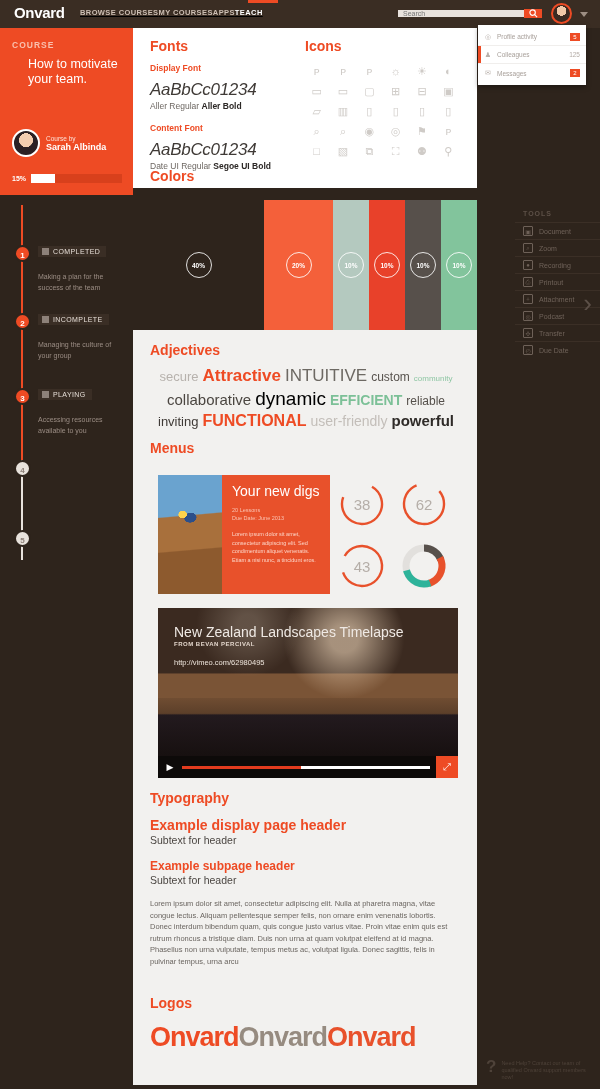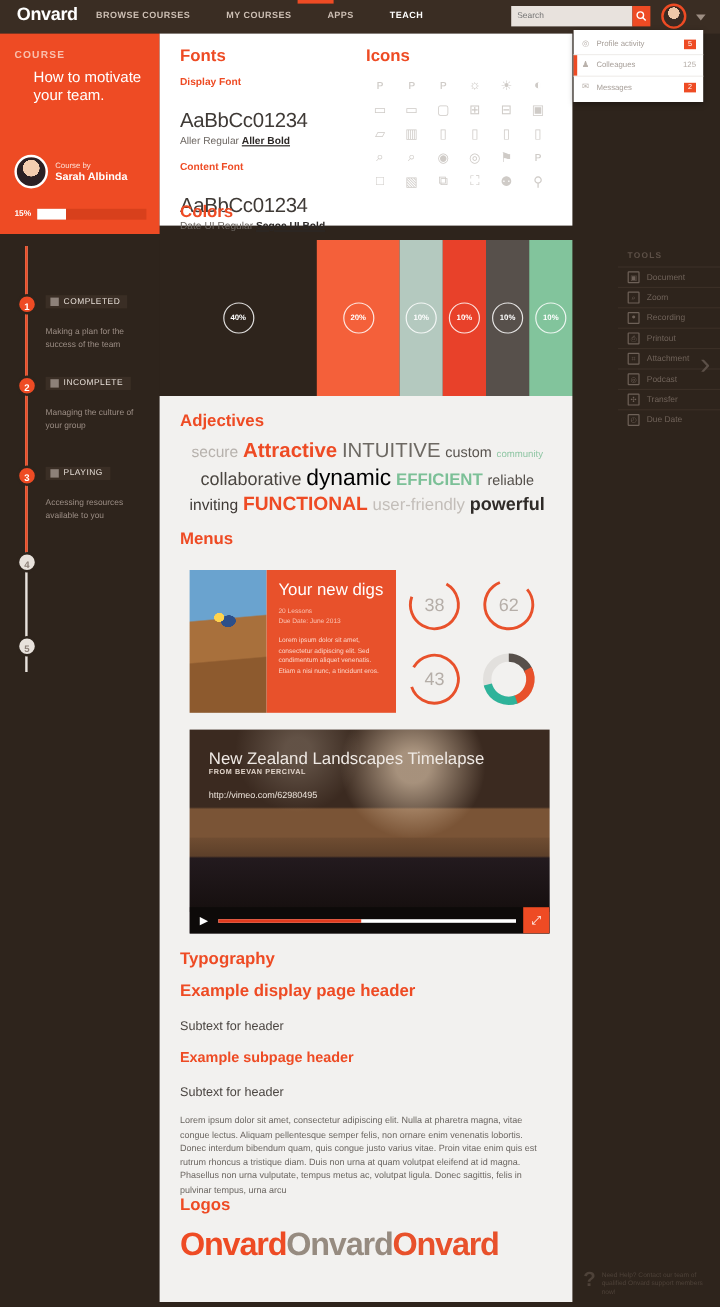--- a/index.html
+++ b/index.html
@@ -7,25 +7,25 @@
     width:600px; height:1089px; overflow:hidden;
     background:#2e241c;
     font-family:"Liberation Sans", sans-serif;
     position:relative;
   }
   .page { position:relative; width:600px; height:1089px; background:#2e241c; }
 
   
   .topnav { position:absolute; top:0; left:0; width:600px; height:28px; background:#3a2d23; }
   .logo { position:absolute; left:14px; top:4px; color:#fff; font-size:15px; font-weight:bold; letter-spacing:-.3px; }
-  .navlinks { position:absolute; left:80px; top:8px; display:flex; gap:30px; }
+  .navlinks { position:absolute; left:80px; top:8px; display:flex; gap:0;text-decoration:underline; }
   .navlinks a { color:#cdbfb4; font-size:7.5px; letter-spacing:.4px; text-decoration:none; font-weight:bold; }
   .navlinks a.active { color:#fff; }
   .tab-marker { position:absolute; left:248px; top:0; width:30px; height:2.5px; background:#ee4b24; }
-  .searchwrap { position:absolute; right:58px; top:5px; width:116px; height:17px; display:flex; }
+  .searchwrap { position:absolute; right:58px; top:5px; width:144px; height:17px; display:flex;align-items:center; }
   .searchwrap input { flex:1; border:0; background:#e8e2dd; font-size:7px; padding:0 5px; color:#7a6e66;
      font-family:"Liberation Sans", sans-serif; }
   .searchbtn { width:18px; background:#ee4b24; display:flex; align-items:center; justify-content:center; cursor:pointer; }
   .avatar-top { position:absolute; right:28px; top:3px; width:21px; height:21px; border-radius:50%;
      background:radial-gradient(circle at 50% 35%, #f0c8a8 0 34%, #3a2a22 35% 100%);
      border:2px solid #ee4b24; }
   .caret { position:absolute; right:12px; top:12px; width:0;height:0;border-left:4px solid transparent;
      border-right:4px solid transparent;border-top:5px solid #9d8e83; }
 
   
@@ -79,23 +79,23 @@
 
   
   .sheet { position:absolute; background:#fff; }
   .sheet-top { left:133px; top:28px; width:344px; height:160px; }
   .sheet-bottom { left:133px; top:330px; width:344px; height:755px; background:#f2f1ef; }
 
   .sec-h { color:#ee4b24; font-size:14px; font-weight:bold; }
   .sub-h { color:#ee4b24; font-size:8.5px; font-weight:bold; }
 
   .fonts-col { position:absolute; left:17px; top:10px; width:150px; }
-  .font-spec { font-size:17px; color:#3f3a36; margin-top:18px; letter-spacing:-.3px; }
+  .font-spec { font-size:17px; color:#3f3a36; margin-top:7px; letter-spacing:-.3px;font-style:italic; }
   .font-name { font-size:8.5px; color:#6d6762; margin-top:1px; }
-  .font-name b { color:#2c2826;text-decoration:underline; }
+  .font-name b { color:#2c2826; }
 
   .icons-col { position:absolute; left:172px; top:10px; width:155px; }
   .icon-grid { display:grid; grid-template-columns:repeat(6,1fr); gap:4px 3px; margin-top:9px; }
   .ic { height:16px; display:flex; align-items:center; justify-content:center; color:#cfcbc7; font-size:11px; }
 
   .colors-h { position:absolute; left:17px; top:140px; }
   .swatches { position:absolute; left:133px; top:200px; width:344px; height:130px; display:flex; }
   .sw { height:130px; display:flex; align-items:center; justify-content:center; }
   .sw-badge { width:26px; height:26px; border-radius:50%; border:1.5px solid rgba(255,255,255,.85);
      color:#fff; font-size:6.5px; font-weight:bold; display:flex; align-items:center; justify-content:center; }
@@ -138,21 +138,21 @@
   .v-bar { position:absolute; left:0; bottom:0; width:300px; height:22px; background:#0d0a09; display:flex; align-items:center; }
   .v-play { width:24px; text-align:center; color:#fff; font-size:9px; }
   .v-prog { flex:1; height:3px; background:#fff; margin-right:6px; position:relative; }
   .v-prog i { position:absolute; left:0; top:0; bottom:0; width:48%; background:#e23b1e; }
   .v-fs { width:22px; height:22px; background:#ee4b24; color:#fff; display:flex; align-items:center;
      justify-content:center; font-size:10px; }
 
   
   .typo { position:absolute; left:17px; top:460px; width:310px; }
   .t-h1 { color:#ee4b24; font-size:14px; font-weight:bold; margin-top:11px; }
-  .t-sub { color:#4b4642; font-size:10.5px; margin-top:16px; }
+  .t-sub { color:#4b4642; font-size:10.5px; margin-top:1px; }
   .t-h2 { color:#ee4b24; font-size:12px; font-weight:bold; margin-top:13px; }
   .t-body { color:#6b6661; font-size:7.5px; line-height:11.5px; margin-top:12px; width:300px; }
 
   
   .logos { position:absolute; left:17px; top:665px; }
   .logo-row { margin-top:11px; display:flex; }
   .logo-row b { font-size:27px; font-weight:bold; letter-spacing:-1px; }
 
   .help { position:absolute; right:6px; bottom:8px; width:108px; display:flex; gap:5px; align-items:flex-start; }
   .help .q { color:#4e4239; font-size:17px; font-weight:bold; line-height:13px; }

